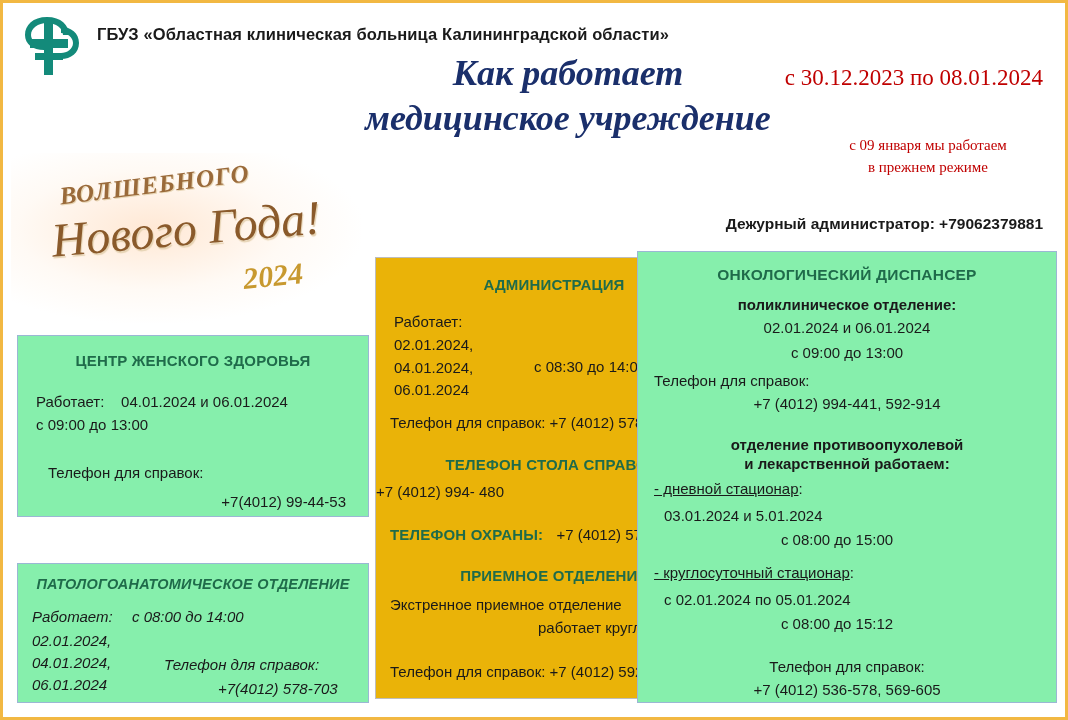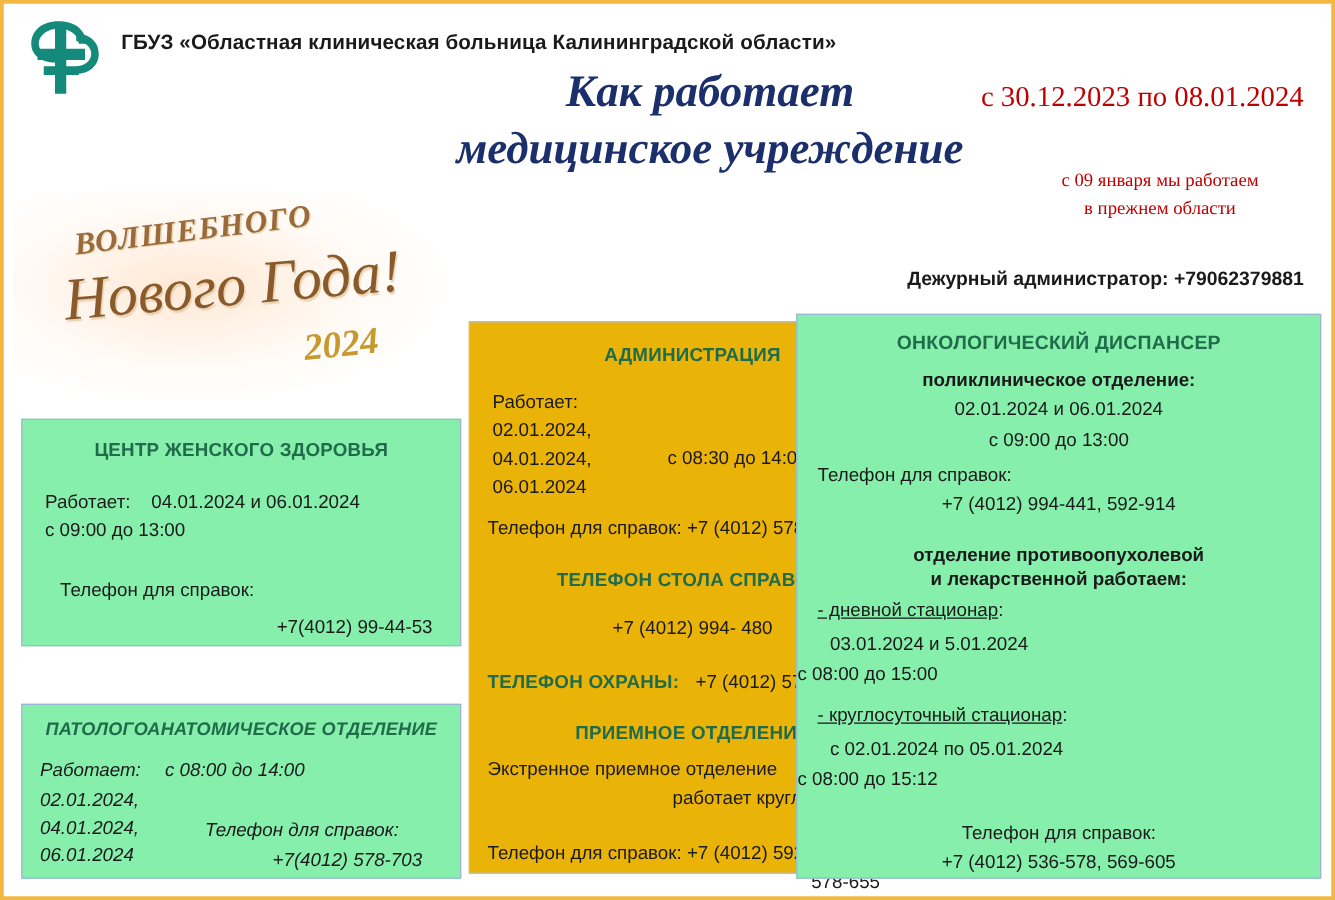--- a/index.html
+++ b/index.html
@@ -196,21 +196,21 @@
   #panel-admin .works { margin: 18px 0 0 18px; }
   #panel-admin .admin-grid {
     position: relative;
     margin: 2px 0 0 18px;
     height: 74px;
   }
   #panel-admin .dates { position: absolute; left: 0; top: 0; line-height: 1.5; }
   #panel-admin .hours { position: absolute; left: 140px; top: 22px; }
   #panel-admin .tel-line { margin: 4px 0 0 14px; }
   #panel-admin .sub1 { margin: 22px 0 0 0; }
-  #panel-admin .sub1-num { margin: 19px 0 0 0; text-align: center; }
+  #panel-admin .sub1-num { margin: 8px 0 0 0; }
   #panel-admin .sub2 { margin: 22px 0 0 14px; }
   #panel-admin .sub3 { margin: 22px 0 0 0; }
   #panel-admin .er1 { margin: 10px 0 0 14px; }
   #panel-admin .er2 { margin: 2px 0 0 0; padding-right: 28px; text-align: right; }
   #panel-admin .tel2 { margin: 22px 0 0 14px; }
   #panel-admin .tel2b { margin: 2px 0 0 0; padding-right: 28px; text-align: right; }
   
   #panel-onco {
     left: 634px;
     top: 248px;
@@ -220,21 +220,21 @@
   #panel-onco .panel-title { margin-top: 14px; font-size: 15.5px; }
   #panel-onco .sec-head {
     margin: 12px 0 0 0;
     text-align: center;
     font-weight: bold;
     font-size: 15px;
     color: #1a1a1a;
   }
   #panel-onco .l { margin: 4px 0 0 0; text-align: center; }
   #panel-onco .l-left { margin: 6px 0 0 16px; }
-  #panel-onco .l-right { margin: 2px 0 0 0; padding-right: 20px; text-align: left; }
+  #panel-onco .l-right { margin: 2px 0 0 0; padding-right: 20px; text-align: center; }
   #panel-onco .l-center { margin: 2px 0 0 0; text-align: center; }
   #panel-onco .blockgap { height: 10px; }
 </style>
 </head>
 <body>
 
 <div id="page">
 
   <div id="logo">
     <svg width="72" height="66" viewBox="0 0 72 66">
@@ -250,21 +250,21 @@
 
   <div id="main-heading">
     <div>Как работает</div>
     <div>медицинское учреждение</div>
   </div>
 
   <div id="date-range">с 30.12.2023 по 08.01.2024</div>
 
   <div id="note-after">
     <div>с 09 января мы работаем</div>
-    <div>в прежнем области</div>
+    <div>в прежнем режиме</div>
   </div>
 
   <div id="admin-phone">Дежурный администратор: +79062379881</div>
 
   <div id="ny-art">
     <div class="ny-glow"></div>
     <div class="ny-line1">ВОЛШЕБНОГО</div>
     <div class="ny-line2">Нового Года!</div>
     <div class="ny-year">2024</div>
   </div>

